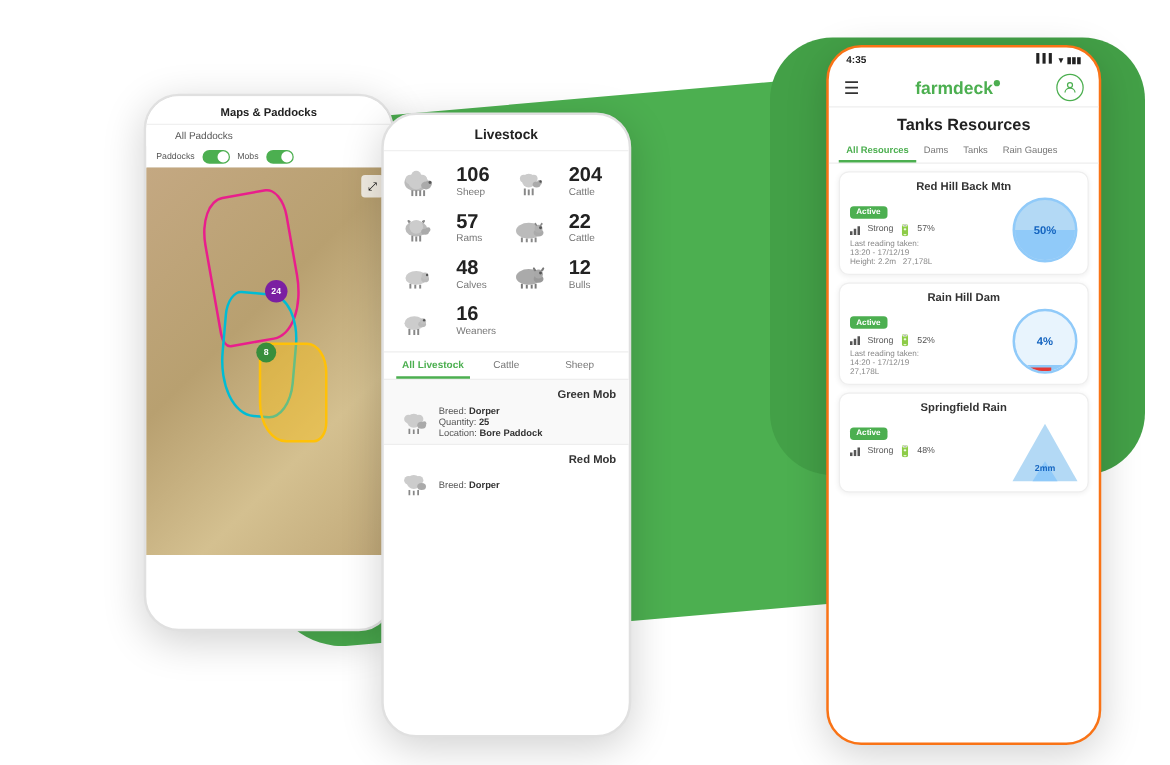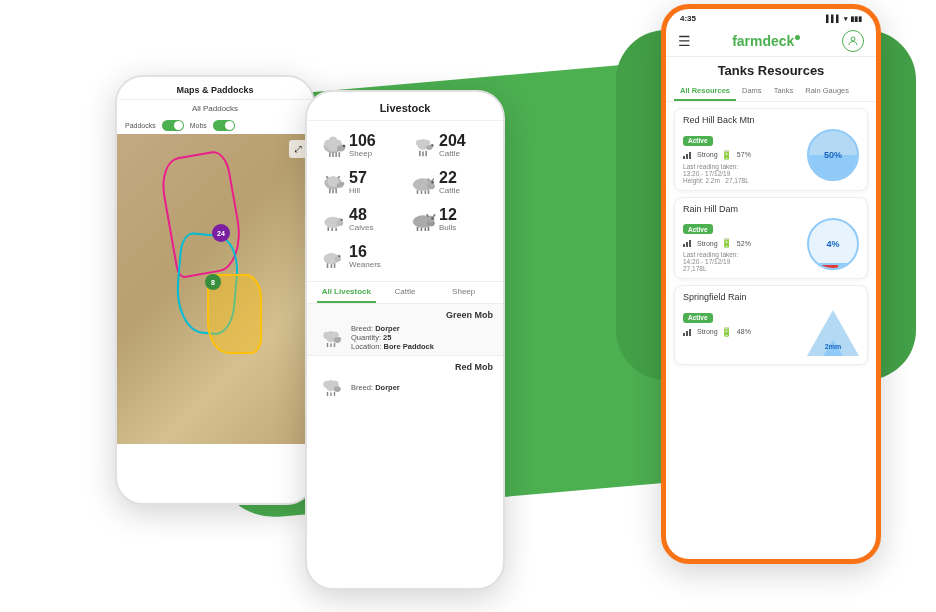--- a/index.html
+++ b/index.html
@@ -73,39 +73,38 @@
       z-index: 4;
       border: 2px solid #e0e0e0;
       margin-top: 45px;
     }
 
     
     .phone-water {
       width: 220px;
       height: 560px;
       right: 55px;
-      top: 4px;
+      top: 36px;
       z-index: 5;
-      border: 5px solid #f97316;
+      border: 2px solid #f97316;
     }
 
     
     .phone-maps .header {
       background: #fff;
       padding: 8px 10px 4px;
       text-align: center;
       font-size: 9px;
       font-weight: 700;
       color: #222;
       border-bottom: 1px solid #f0f0f0;
     }
     .phone-maps .sub-header {
       background: #fff;
-      padding: 4px 10px;
-      text-align: center;
+      padding: 4px 23px;
       font-size: 8px;
       color: #555;
     }
     .phone-maps .toggle-row {
       display: flex;
       align-items: center;
       gap: 6px;
       padding: 3px 8px;
       font-size: 7px;
       color: #555;
@@ -222,21 +221,21 @@
     }
     .livestock-grid {
       display: grid;
       grid-template-columns: 1fr 1fr;
       padding: 8px 10px;
       gap: 4px;
     }
     .ls-item {
       display: flex;
       align-items: center;
-      gap: 0;
+      gap: 16px;
       padding: 4px 0;
     }
     .ls-info .ls-num {
       font-size: 16px;
       font-weight: 700;
       color: #222;
       line-height: 1;
     }
     .ls-info .ls-label {
       font-size: 8px;
@@ -366,23 +365,23 @@
     }
     .water-card {
       margin: 6px 8px;
       background: #fff;
       border: 1px solid #eee;
       border-radius: 8px;
       padding: 6px 8px;
       box-shadow: 0 1px 4px rgba(0,0,0,0.06);
     }
     .water-card-title {
-      text-align: left;
+      text-align: center;
       font-size: 9px;
-      font-weight: 400;
+      font-weight: 700;
       color: #333;
       margin-bottom: 4px;
     }
     .active-badge {
       display: inline-block;
       background: #4caf50;
       color: #fff;
       font-size: 6.5px;
       padding: 1.5px 5px;
       border-radius: 3px;
@@ -609,21 +608,21 @@
           <path d="M13,8 Q10,4 14,7" stroke="#888" stroke-width="1.5" fill="none"></path>
           <path d="M27,8 Q30,4 26,7" stroke="#888" stroke-width="1.5" fill="none"></path>
           <ellipse cx="29" cy="17" rx="4" ry="3" fill="#aaa"></ellipse>
           <line x1="16" y1="21" x2="16" y2="27" stroke="#888" stroke-width="2"></line>
           <line x1="20" y1="22" x2="20" y2="27" stroke="#888" stroke-width="2"></line>
           <line x1="24" y1="21" x2="24" y2="27" stroke="#888" stroke-width="2"></line>
           <circle cx="32" cy="15" r="2.5" fill="#aaa"></circle>
         </svg>
         <div class="ls-info">
           <div class="ls-num">57</div>
-          <div class="ls-label">Hill</div>
+          <div class="ls-label">Rams</div>
         </div>
       </div>
 
       <div class="ls-item">
         <svg class="animal-svg" viewBox="0 0 40 28">
           <ellipse cx="20" cy="16" rx="13" ry="8" fill="#bbb"></ellipse>
           <ellipse cx="30" cy="18" rx="5" ry="4" fill="#aaa"></ellipse>
           <circle cx="30" cy="14" r="4" fill="#b0b0b0"></circle>
           <circle cx="32" cy="13" r="1.5" fill="#555"></circle>
           <path d="M28,11 Q26,7 27,10" stroke="#888" stroke-width="1.5" fill="none"></path>

